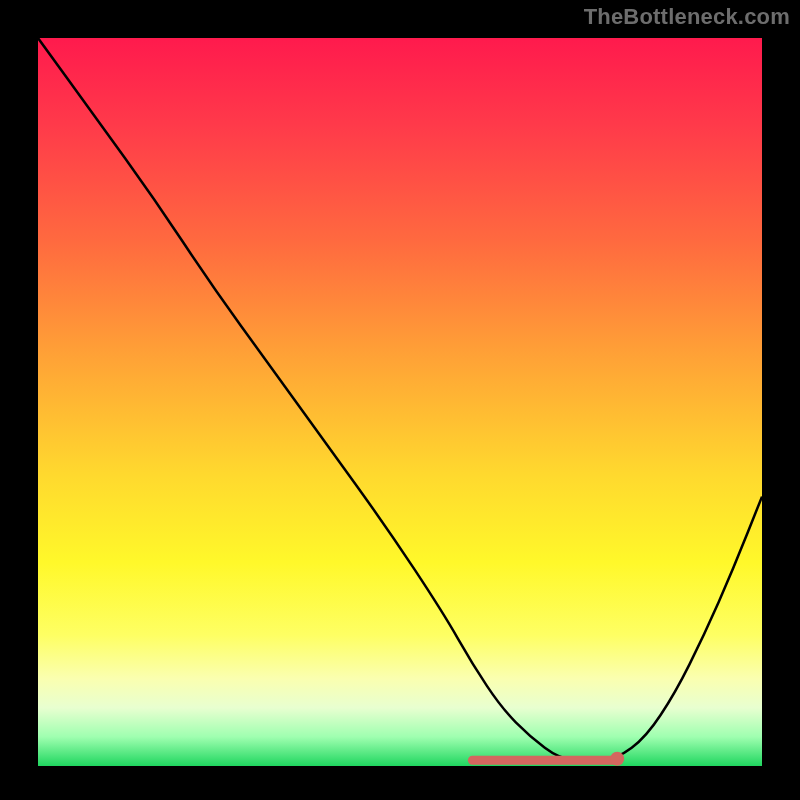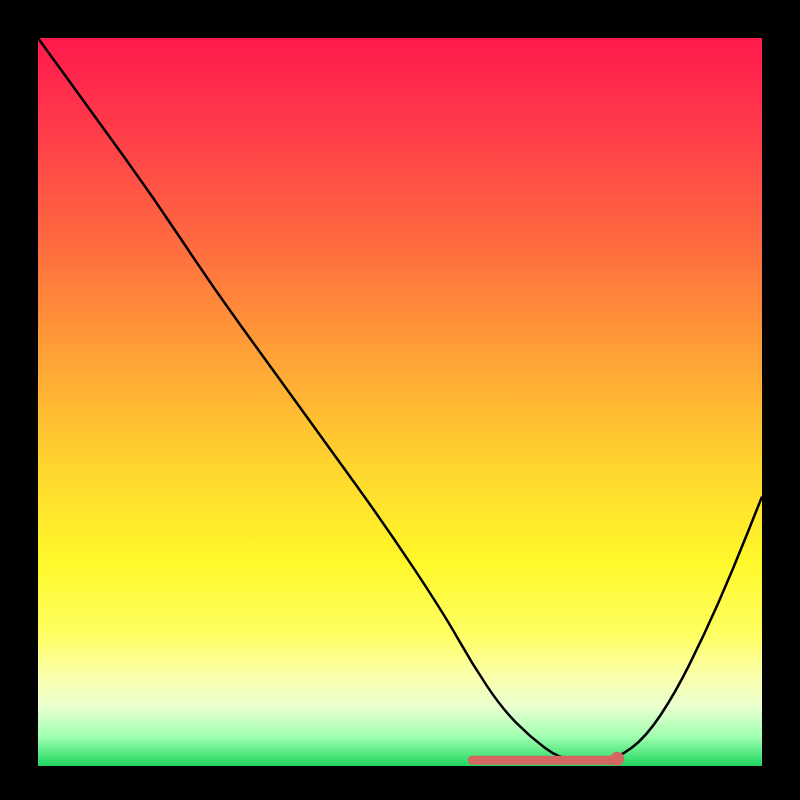--- a/index.html
+++ b/index.html
@@ -44,20 +44,21 @@
     left: 0; top: 0;
     width: 100%;
     height: 100%;
     pointer-events: none;
   }
 </style>
 </head>
 <body>
 
 <div class="stage">
+  <div class="watermark">TheBottleneck.com</div>
   <div class="plot-area">
     <svg class="curves" viewBox="0 0 724 728" preserveAspectRatio="none">
       <path d="M 0.0 0.0 Q 0.0 0.0 29.0 40.0 Q 57.9 80.1 86.9 120.1 Q 115.8 160.2 144.8 203.8 Q 173.8 247.5 202.7 287.6 Q 231.7 327.6 260.6 367.6 Q 289.6 407.7 318.6 447.7 Q 347.5 487.8 376.5 531.4 Q 405.4 575.1 419.9 600.6 Q 434.4 626.1 448.9 647.9 Q 463.4 669.8 477.8 684.3 Q 492.3 698.9 506.8 709.8 Q 521.3 720.7 535.8 722.5 Q 550.2 724.4 564.7 722.5 Q 579.2 720.7 593.7 709.8 Q 608.2 698.9 622.6 677.0 Q 637.1 655.2 651.6 626.1 Q 666.1 597.0 680.6 564.2 Q 695.0 531.4 709.5 495.0 T 724.0 458.6" id="curvePath" fill="none" stroke="#000000" stroke-width="2.5"></path>
       <path d="M 434.4 722.2 L 579.2 722.2" id="flatPath" fill="none" stroke="#d4675f" stroke-width="9" stroke-linecap="round"></path>
       <circle id="markerDot" r="7" fill="#d4675f" cx="579.2" cy="720.7"></circle>
     </svg>
   </div>
 </div>
 
 </body></html>

